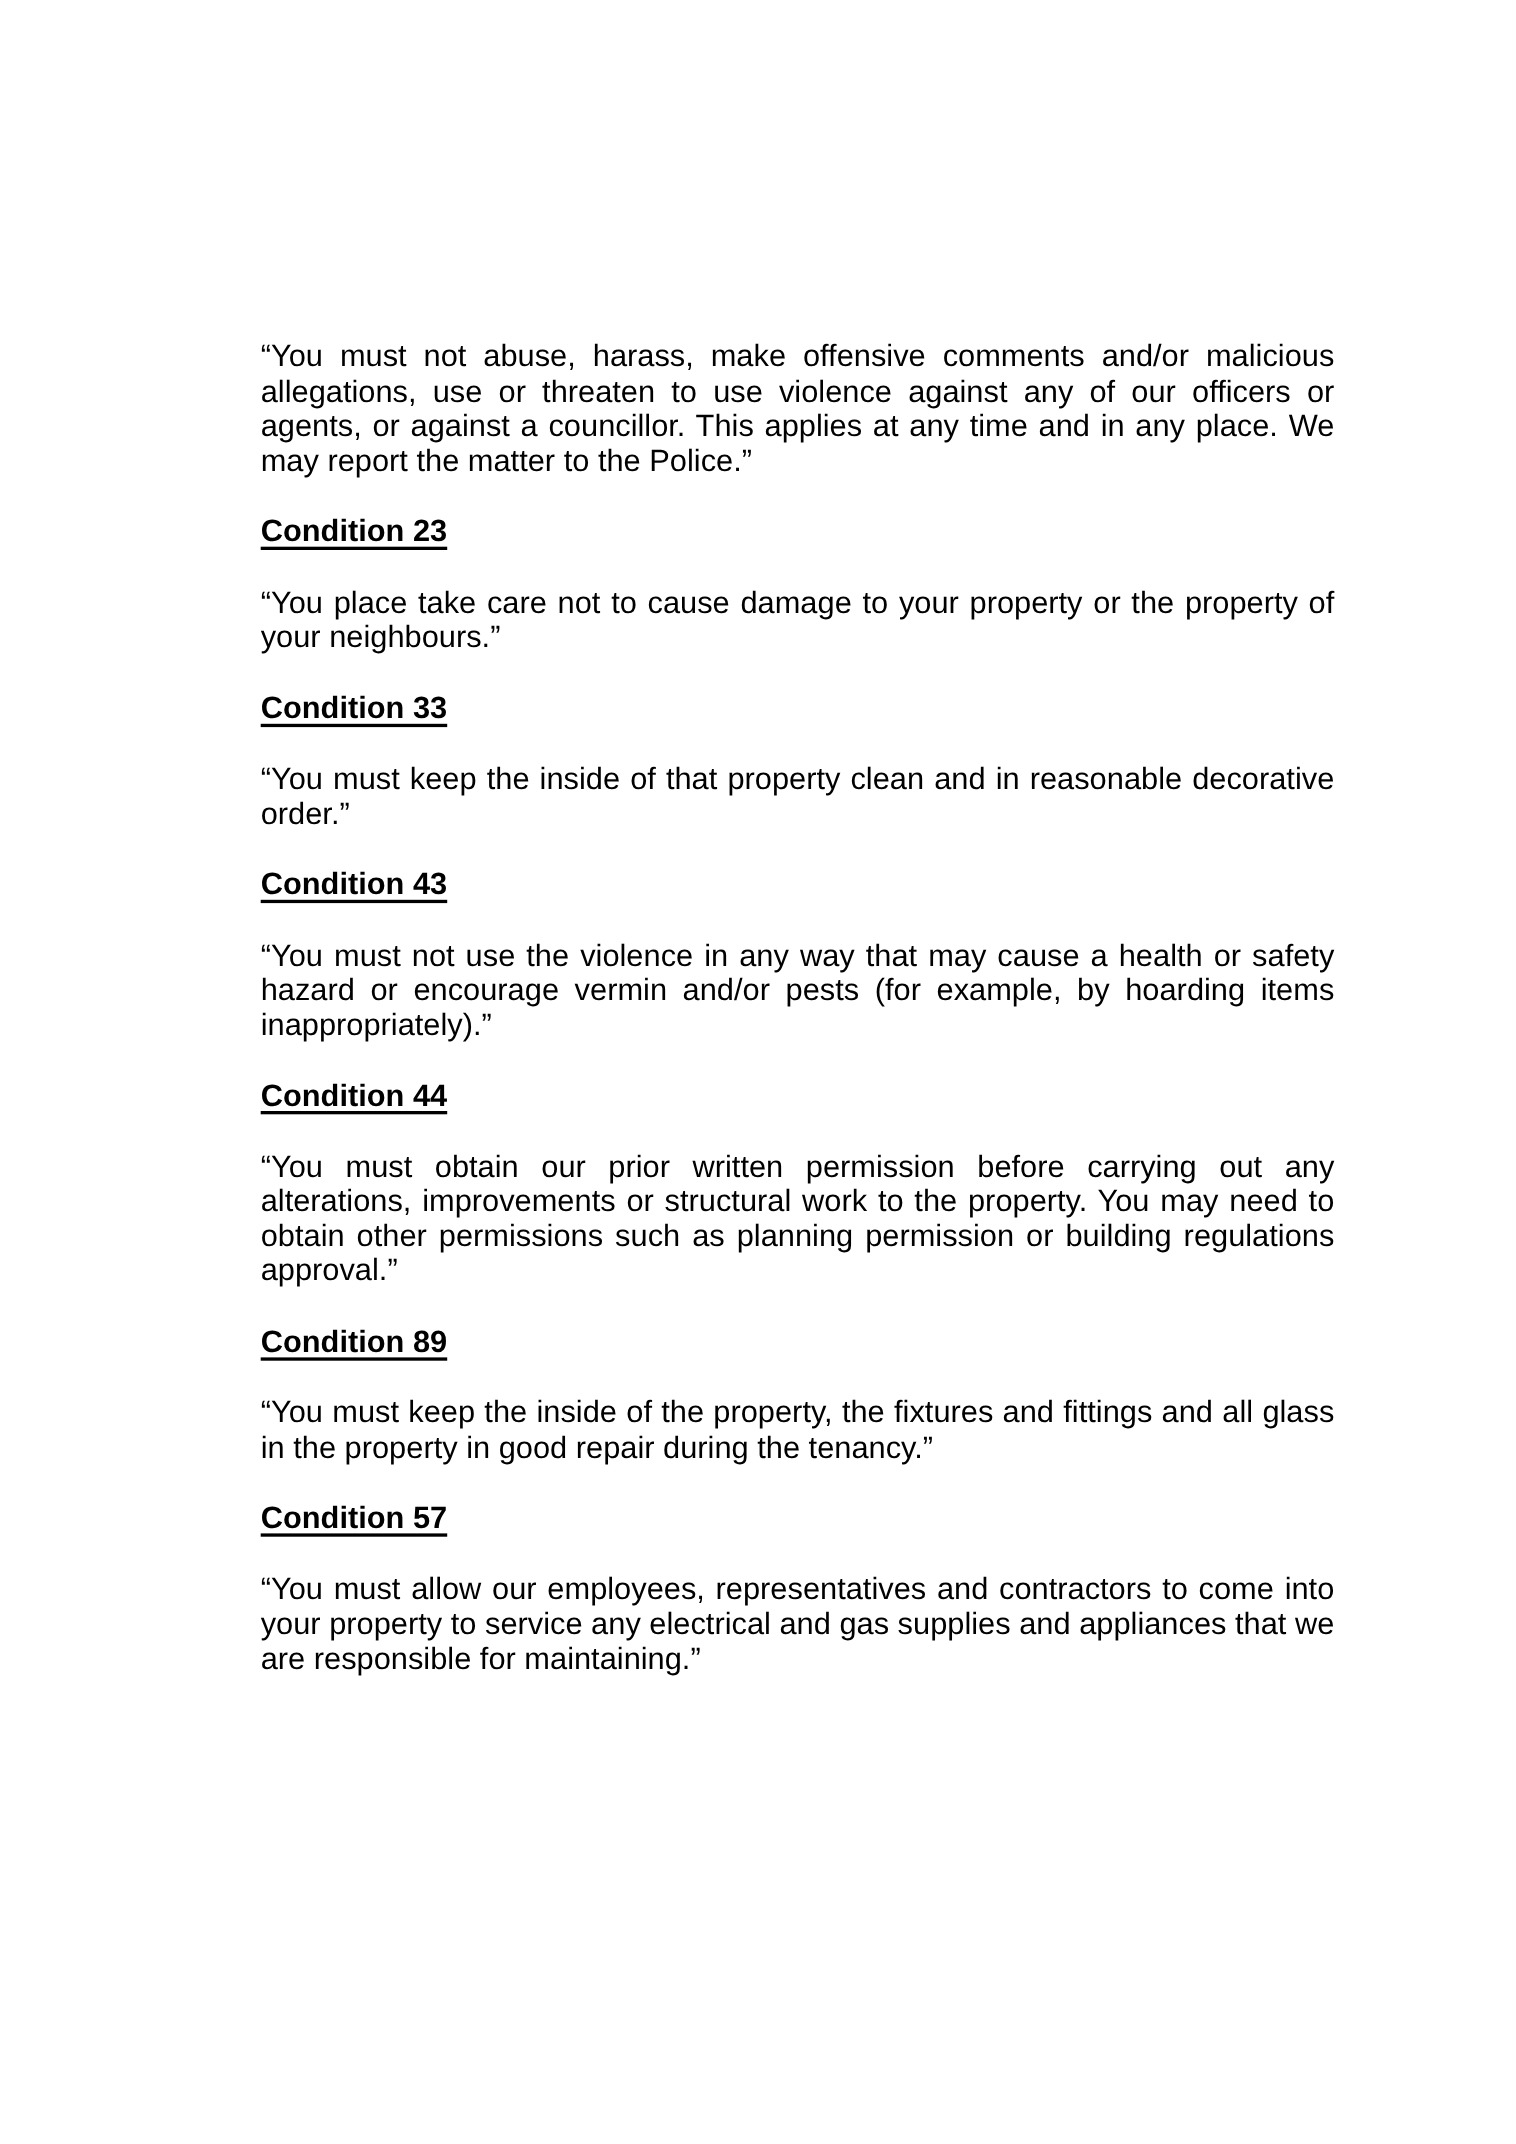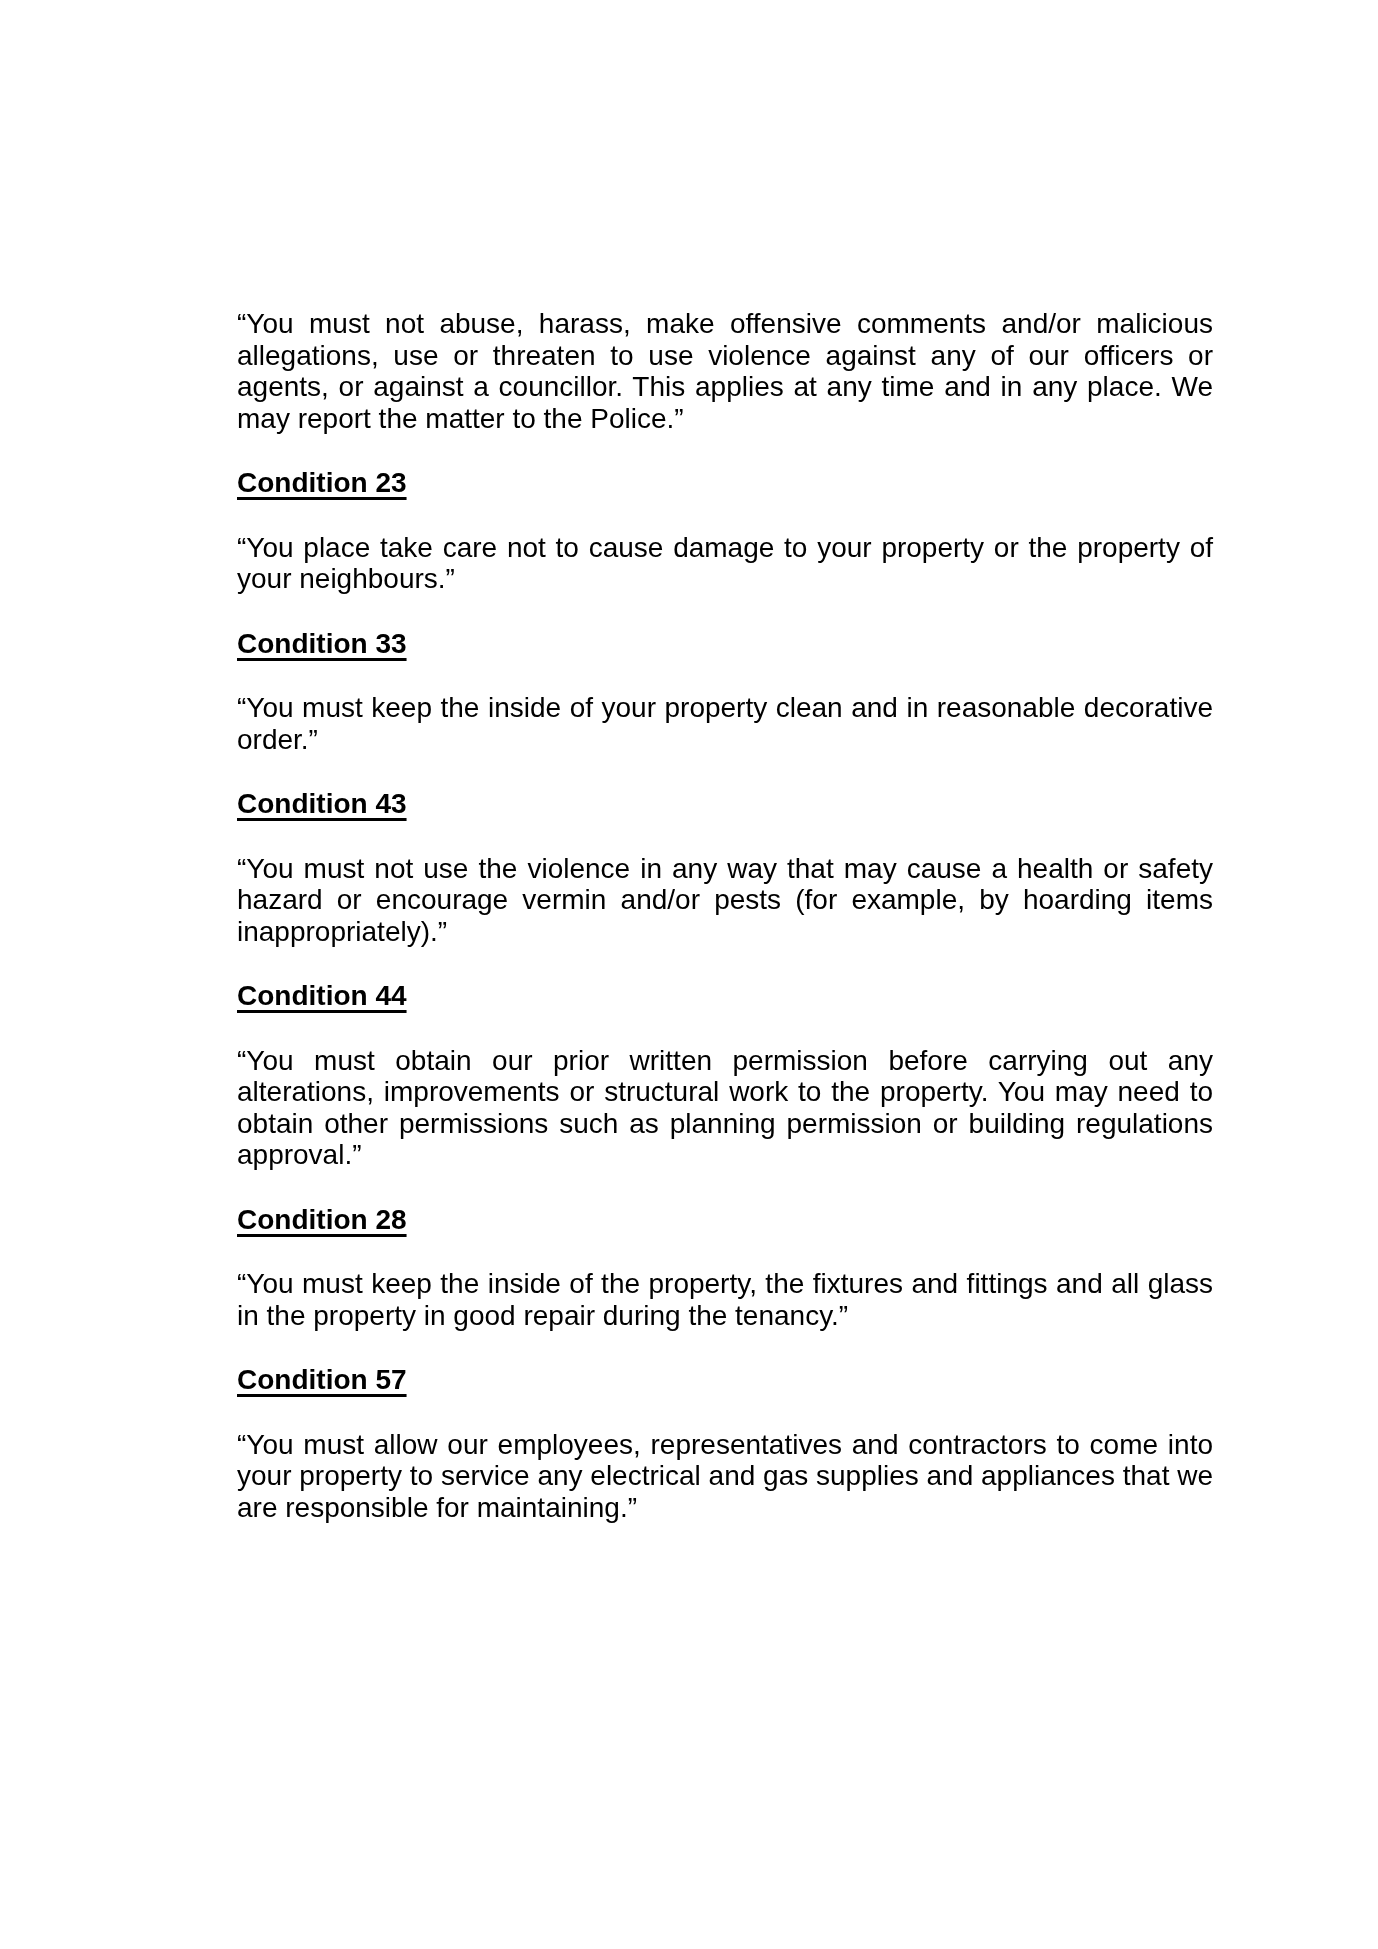--- a/index.html
+++ b/index.html
@@ -44,28 +44,28 @@
 
 <div class="page">
   <div class="content">
 
     <p class="body-text">“You must not abuse, harass, make offensive comments and/or malicious allegations, use or threaten to use violence against any of our officers or agents, or against a councillor. This applies at any time and in any place. We may report the matter to the Police.”</p>
 
     <h2 class="condition-heading">Condition 23</h2>
     <p class="body-text">“You place take care not to cause damage to your property or the property of your neighbours.”</p>
 
     <h2 class="condition-heading">Condition 33</h2>
-    <p class="body-text">“You must keep the inside of your property clean and in reasonable decorative order.”</p>
+    <p class="body-text">“You must keep the inside of that property clean and in reasonable decorative order.”</p>
 
     <h2 class="condition-heading">Condition 43</h2>
     <p class="body-text">“You must not use the violence in any way that may cause a health or safety hazard or encourage vermin and/or pests (for example, by hoarding items inappropriately).”</p>
 
     <h2 class="condition-heading">Condition 44</h2>
     <p class="body-text">“You must obtain our prior written permission before carrying out any alterations, improvements or structural work to the property. You may need to obtain other permissions such as planning permission or building regulations approval.”</p>
 
-    <h2 class="condition-heading">Condition 28</h2>
+    <h2 class="condition-heading">Condition 89</h2>
     <p class="body-text">“You must keep the inside of the property, the fixtures and fittings and all glass in the property in good repair during the tenancy.”</p>
 
     <h2 class="condition-heading">Condition 57</h2>
     <p class="body-text">“You must allow our employees, representatives and contractors to come into your property to service any electrical and gas supplies and appliances that we are responsible for maintaining.”</p>
 
   </div>
 </div>
 
 </body></html>

